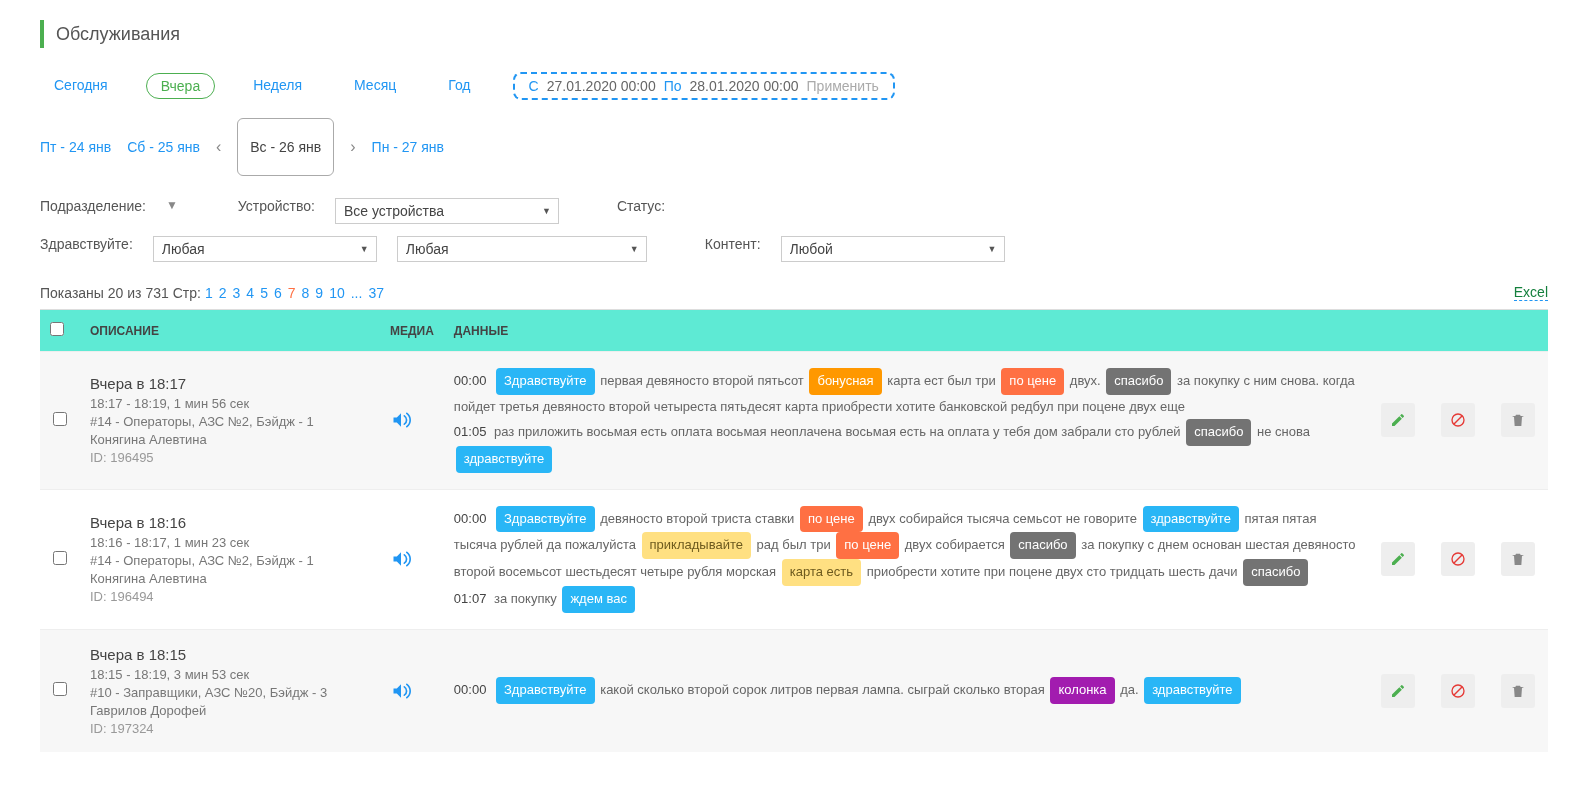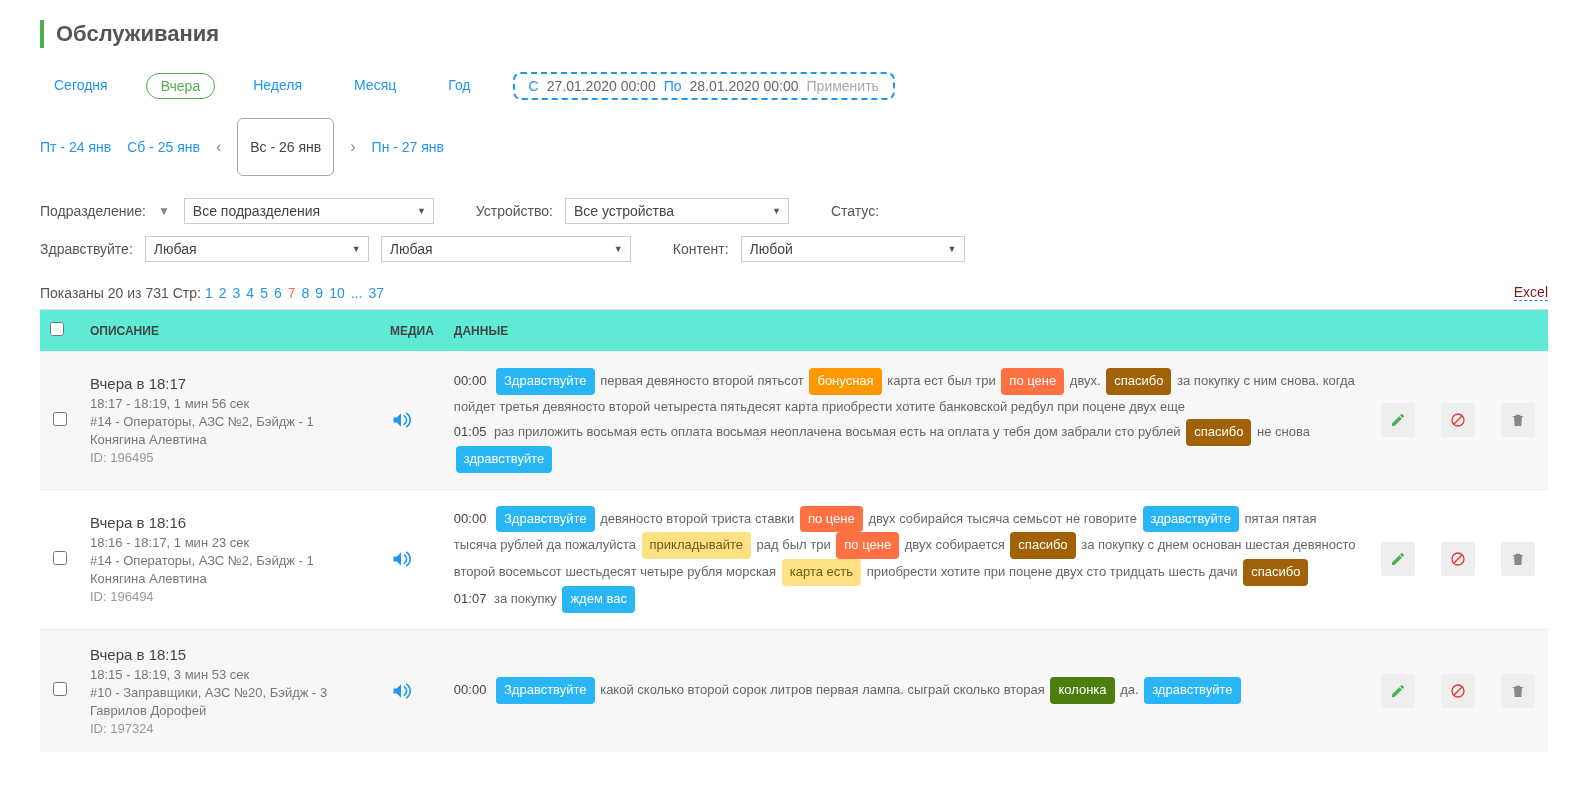--- a/index.html
+++ b/index.html
@@ -1,66 +1,66 @@
 <!DOCTYPE html>
 <html><head>
 <meta charset="utf-8">
 <style>
 * { box-sizing: border-box; margin: 0; padding: 0; }
 body { font-family: -apple-system, BlinkMacSystemFont, "Segoe UI", Arial, sans-serif; font-size: 14px; color: #555; background: #fff; padding: 20px 40px; }
 .page-title-wrap { display: flex; align-items: center; margin-bottom: 24px; }
 .page-title-bar { width: 4px; height: 28px; background: #4caf50; margin-right: 12px; }
-.page-title { font-size: 22px; font-weight: 700; color: #555; }
+.page-title { font-size: 18px; font-weight: 400; color: #555; }
 .filters-row1 { display: flex; align-items: center; gap: 8px; margin-bottom: 18px; }
 .period-tabs { display: flex; gap: 24px; font-size: 14px; }
 .period-tab { color: #2196f3; cursor: pointer; padding: 4px 14px; border-radius: 14px; }
 .period-tab.active { color: #4caf50; border: 1.5px solid #4caf50; }
 .daterange-box { margin-left: 20px; border: 2px dashed #2196f3; border-radius: 8px; padding: 4px 14px; display: flex; align-items: center; gap: 8px; font-size: 14px; }
 .daterange-lbl { color: #2196f3; font-weight: 500; }
 .daterange-val { color: #666; }
 .apply-btn { color: #aaa; cursor: pointer; }
 .days-row { display: flex; align-items: center; gap: 16px; margin-bottom: 22px; font-size: 14px; }
 .day-link { color: #2196f3; cursor: pointer; }
 .day-current { border: 1px solid #aaa; border-radius: 6px; padding: 20px 12px; color: #444; }
 .chev { color: #888; cursor: pointer; user-select: none; font-size: 16px; }
-.filters-row2, .filters-row3 { display: flex; align-items: center; gap: 12px; margin-bottom: 12px; }
+.filters-row2, .filters-row3 { display: flex; align-items: flex-start; gap: 20px; margin-bottom: 12px; }
 .flabel { color: #555; font-size: 14px; }
 .fselect { border: 1px solid #ccc; padding: 4px 28px 4px 8px; font-size: 14px; color: #444; background: #fff; appearance: none; position: relative; }
 .fselect-wrap { position: relative; display: inline-block; }
 .fselect-wrap::after { content: "▼"; font-size: 9px; color: #555; position: absolute; right: 8px; top: 50%; transform: translateY(-50%); pointer-events: none; }
 .sel-lg { width: 250px; }
 .sel-md { width: 224px; }
 .funnel { color: #888; font-size: 12px; margin-right: 2px; }
 .summary-row { display: flex; justify-content: space-between; align-items: center; margin-top: 22px; margin-bottom: 8px; }
 .summary-left { display: flex; gap: 4px; align-items: baseline; color: #555; }
 .pages { display: flex; gap: 6px; }
 .page-link { color: #2196f3; cursor: pointer; }
 .page-link.current { color: #ff7043; font-weight: 500; }
-.export-link { color: #7f1d1d; border-bottom: 1px dashed #2196f3; cursor: pointer; }
+.export-link { color: #15803d; border-bottom: 1px dashed #2196f3; cursor: pointer; }
 .tbl { width: 100%; border-collapse: collapse; margin-top: 6px; border-top: 1px solid #ddd; }
 .tbl th { text-align: left; font-size: 12px; font-weight: 700; color: #444; padding: 12px 10px; background: #5eead4; text-transform: uppercase; }
 .tbl td { padding: 16px 10px; vertical-align: middle; border-top: 1px solid #eee; }
 .tbl tr.odd td { background: #f7f7f7; }
 .col-chk { width: 40px; text-align: center; }
 .col-desc { width: 300px; }
 .col-media { width: 60px; text-align: center; }
 .col-data { }
 .col-act { width: 60px; text-align: center; }
 .desc-title { color: #444; font-size: 15px; margin-bottom: 4px; }
 .desc-line { color: #777; font-size: 13px; margin-bottom: 3px; }
 .desc-id { color: #999; font-size: 13px; }
 .media-icon { color: #2196f3; font-size: 20px; cursor: pointer; }
 .data-block { font-size: 13px; color: #666; line-height: 1.9; }
 .ts { color: #444; margin-right: 4px; }
 .tag { display: inline-block; padding: 1px 8px; border-radius: 4px; color: #fff; font-size: 13px; margin: 0 2px; }
 .tag-blue { background: #29b6f6; }
 .tag-orange { background: #ff9800; }
 .tag-darkorange { background: #ff7043; }
-.tag-purple { background: #a16207; }
-.tag-green { background: #4d7c0f; }
+.tag-purple { background: #737373; }
+.tag-green { background: #a21caf; }
 .tag-yellow { background: #ffe082; color: #6d5a1e; }
 .act-btn { display: inline-flex; width: 34px; height: 34px; background: #eee; border-radius: 3px; align-items: center; justify-content: center; cursor: pointer; }
 .act-edit { color: #4caf50; }
 .act-block { color: #e53935; }
 input[type="checkbox"] { width: 14px; height: 14px; cursor: pointer; }
 svg { display: block; }
 </style>
 </head>
 <body>
 
@@ -91,21 +91,20 @@
   <span class="day-link">Сб - 25 янв</span>
   <span class="chev">‹</span>
   <span class="day-current">Вс - 26 янв</span>
   <span class="chev">›</span>
   <span class="day-link">Пн - 27 янв</span>
 </div>
 
 <div class="filters-row2">
   <span class="flabel">Подразделение:</span>
   <span class="funnel">▼</span>
-  <span class="fselect-wrap"><select class="fselect sel-lg"><option>Все подразделения</option></select></span>
   <span style="width:18px"></span>
   <span class="flabel">Устройство:</span>
   <span class="fselect-wrap"><select class="fselect sel-md"><option>Все устройства</option></select></span>
   <span style="width:18px"></span>
   <span class="flabel">Статус:</span>
 </div>
 
 <div class="filters-row3">
   <span class="flabel">Здравствуйте:</span>
   <span class="fselect-wrap"><select class="fselect sel-md"><option>Любая</option></select></span>

